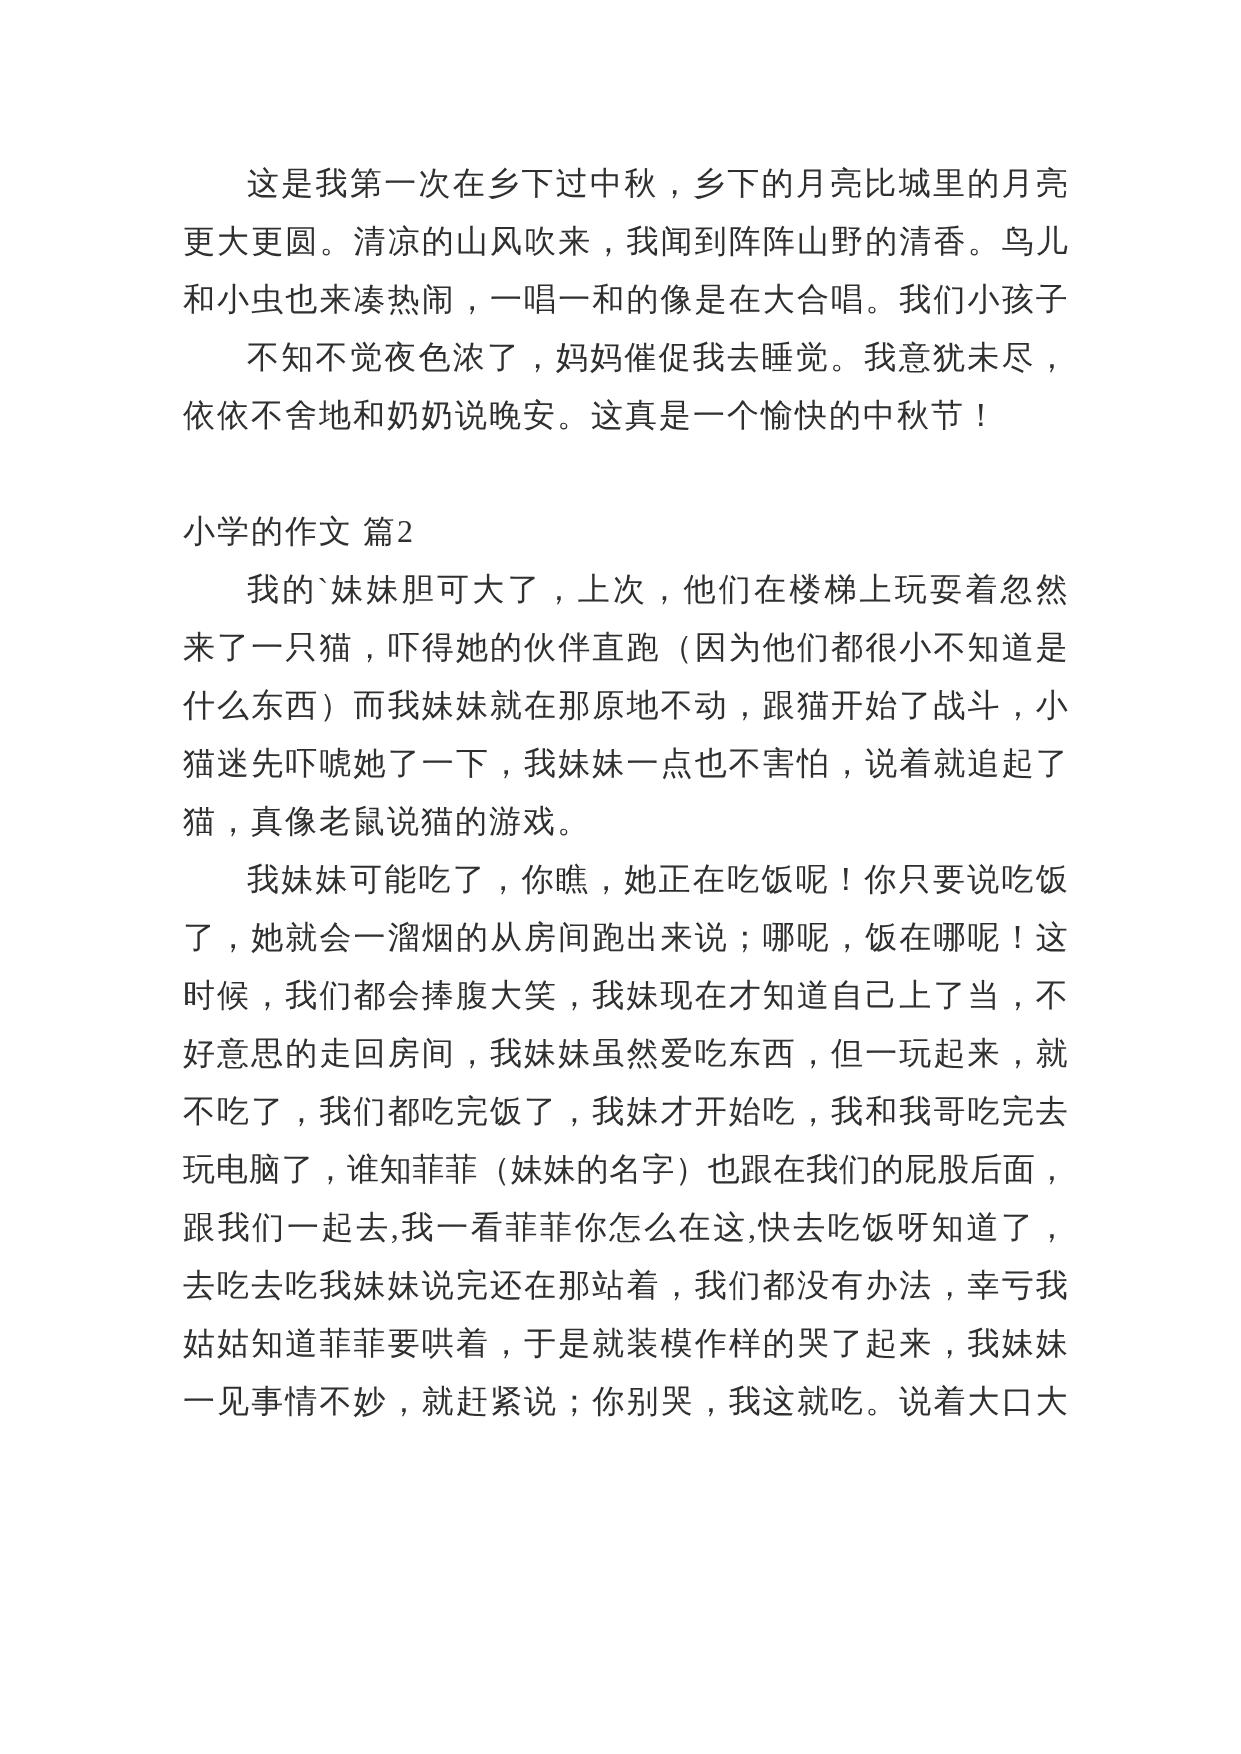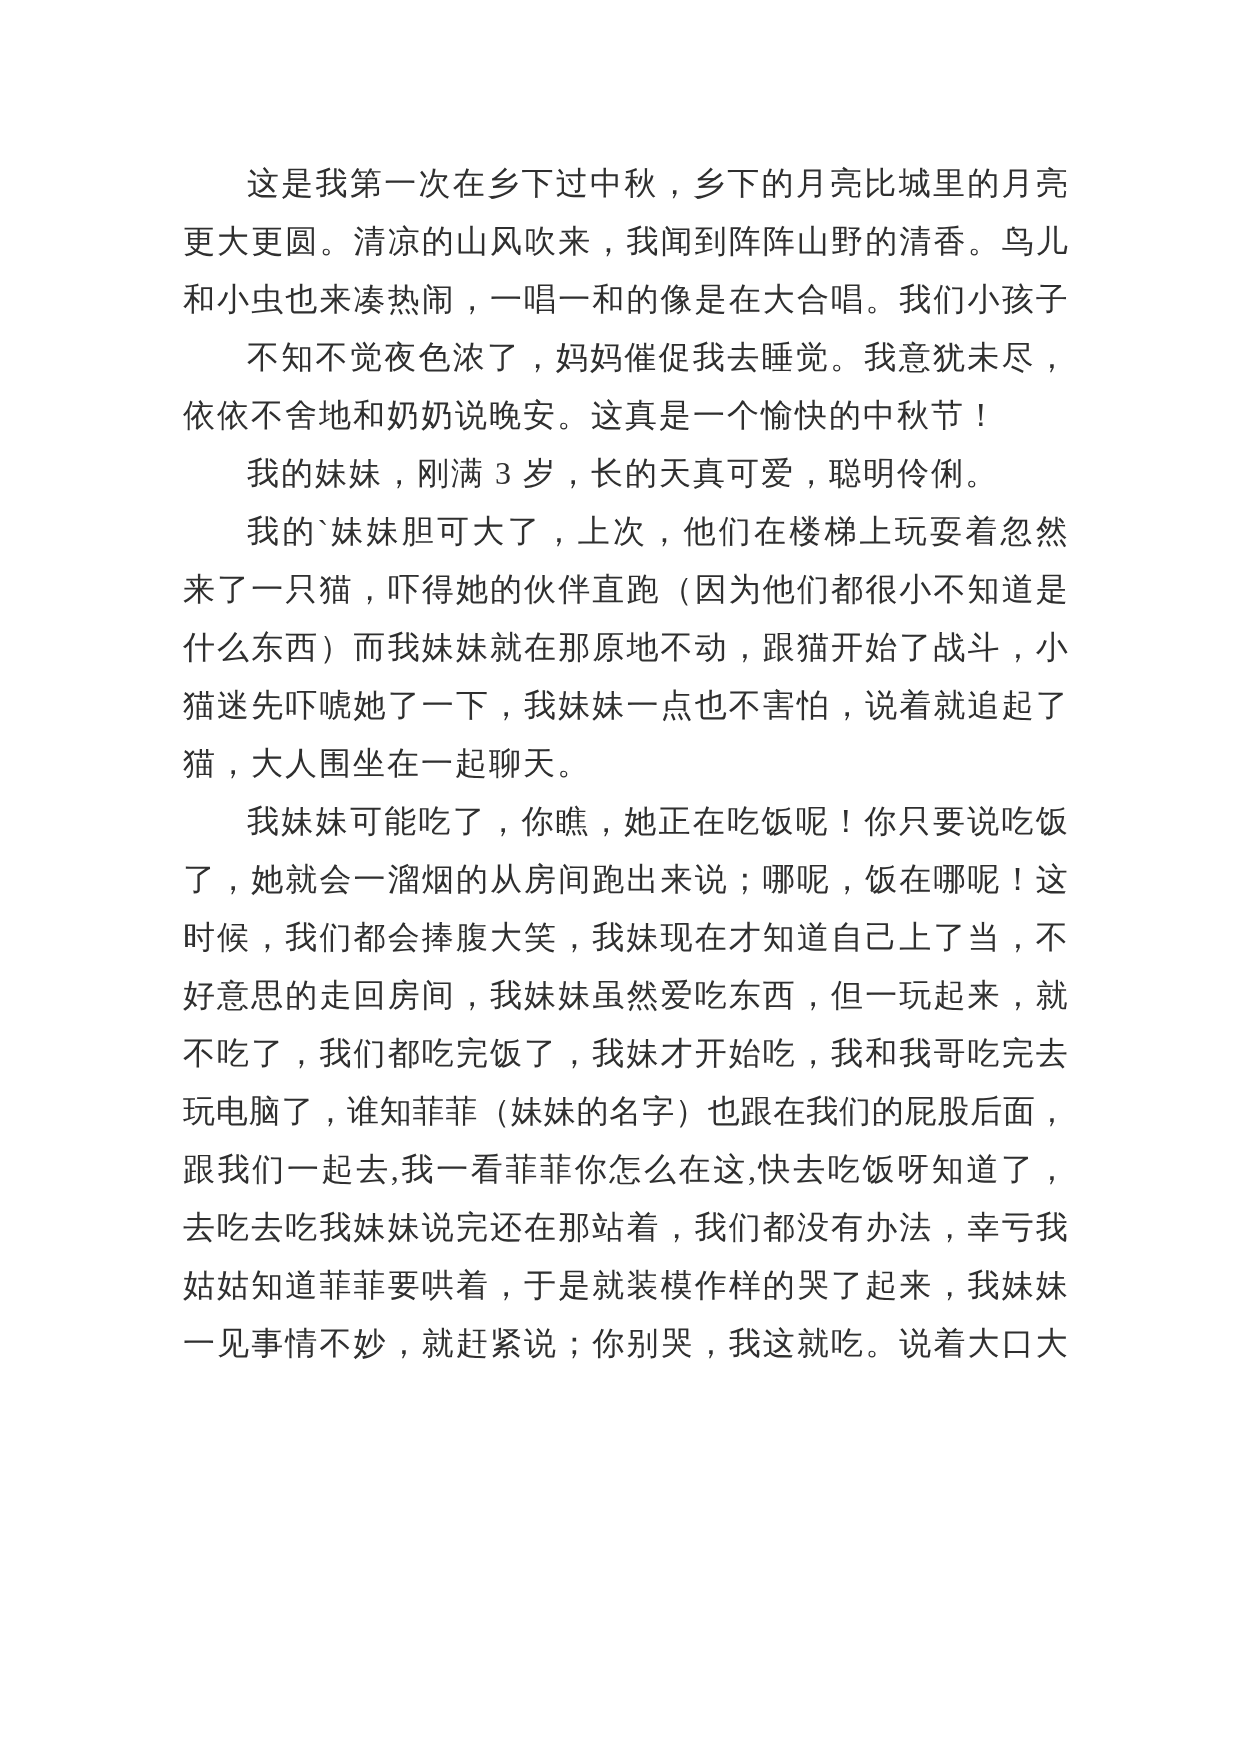--- a/index.html
+++ b/index.html
@@ -163,21 +163,21 @@
         <span class="ch">觉</span>
         <span class="ch">。</span>
         <span class="ch">我</span>
         <span class="ch">意</span>
         <span class="ch">犹</span>
         <span class="ch">未</span>
         <span class="ch">尽</span>
         <span class="ch">，</span>
       </div>
       <div class="line nofill">依依不舍地和奶奶说晚安。这真是一个愉快的中秋节！</div>
-      <div class="line nofill indent">我的妹妹，刚满 3 岁，长的天真可爱，聪明伶俐。</div>
+      <div class="line heading">小学的作文 篇2</div>
       <div class="line fill indent">
         <span class="ch">我</span>
         <span class="ch">的</span>
         <span class="ch">`</span>
         <span class="ch">妹</span>
         <span class="ch">妹</span>
         <span class="ch">胆</span>
         <span class="ch">可</span>
         <span class="ch">大</span>
         <span class="ch">了</span>
@@ -274,21 +274,21 @@
         <span class="ch">害</span>
         <span class="ch">怕</span>
         <span class="ch">，</span>
         <span class="ch">说</span>
         <span class="ch">着</span>
         <span class="ch">就</span>
         <span class="ch">追</span>
         <span class="ch">起</span>
         <span class="ch">了</span>
       </div>
-      <div class="line nofill">猫，大人围坐在一起聊天。</div>
+      <div class="line nofill">猫，真像老鼠说猫的游戏。</div>
       <div class="line fill indent">
         <span class="ch">我</span>
         <span class="ch">妹</span>
         <span class="ch">妹</span>
         <span class="ch">可</span>
         <span class="ch">能</span>
         <span class="ch">吃</span>
         <span class="ch">了</span>
         <span class="ch">，</span>
         <span class="ch">你</span>

